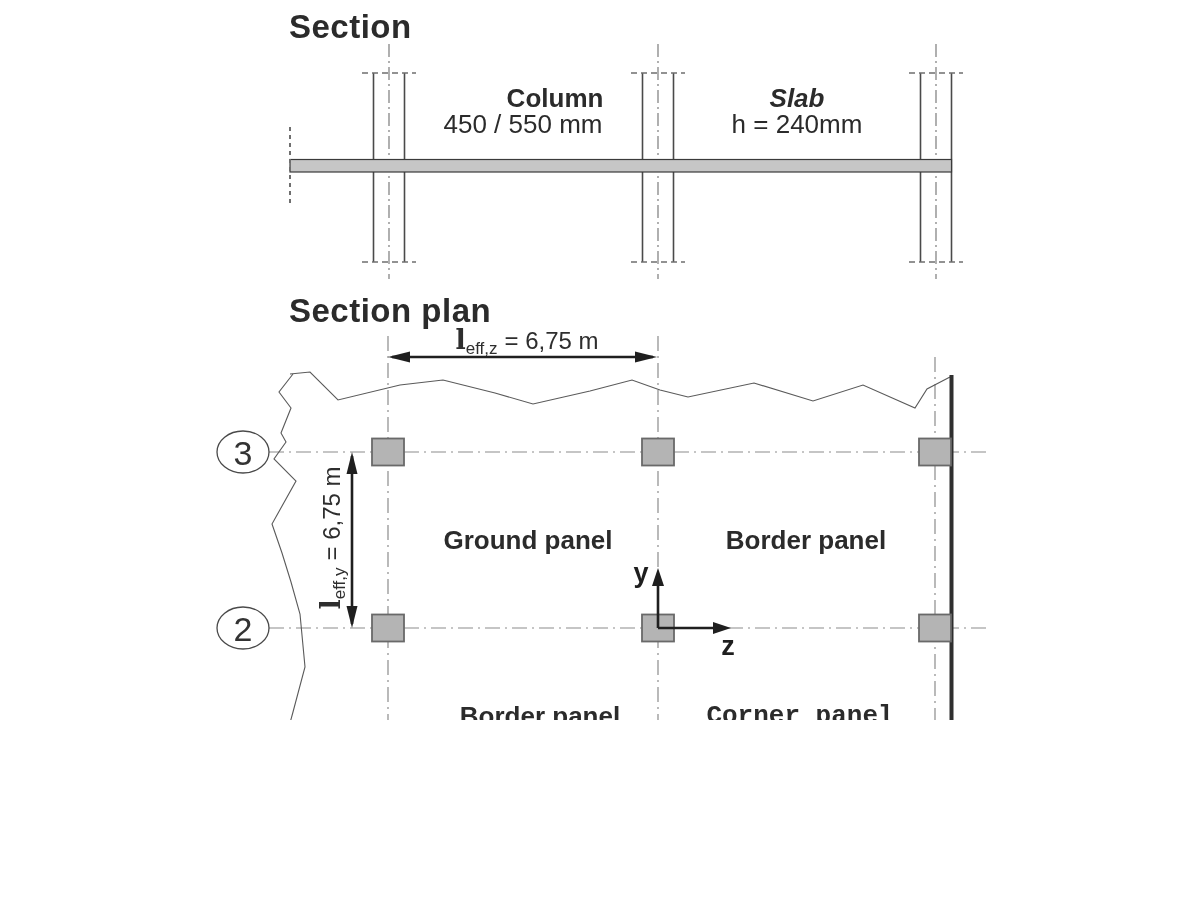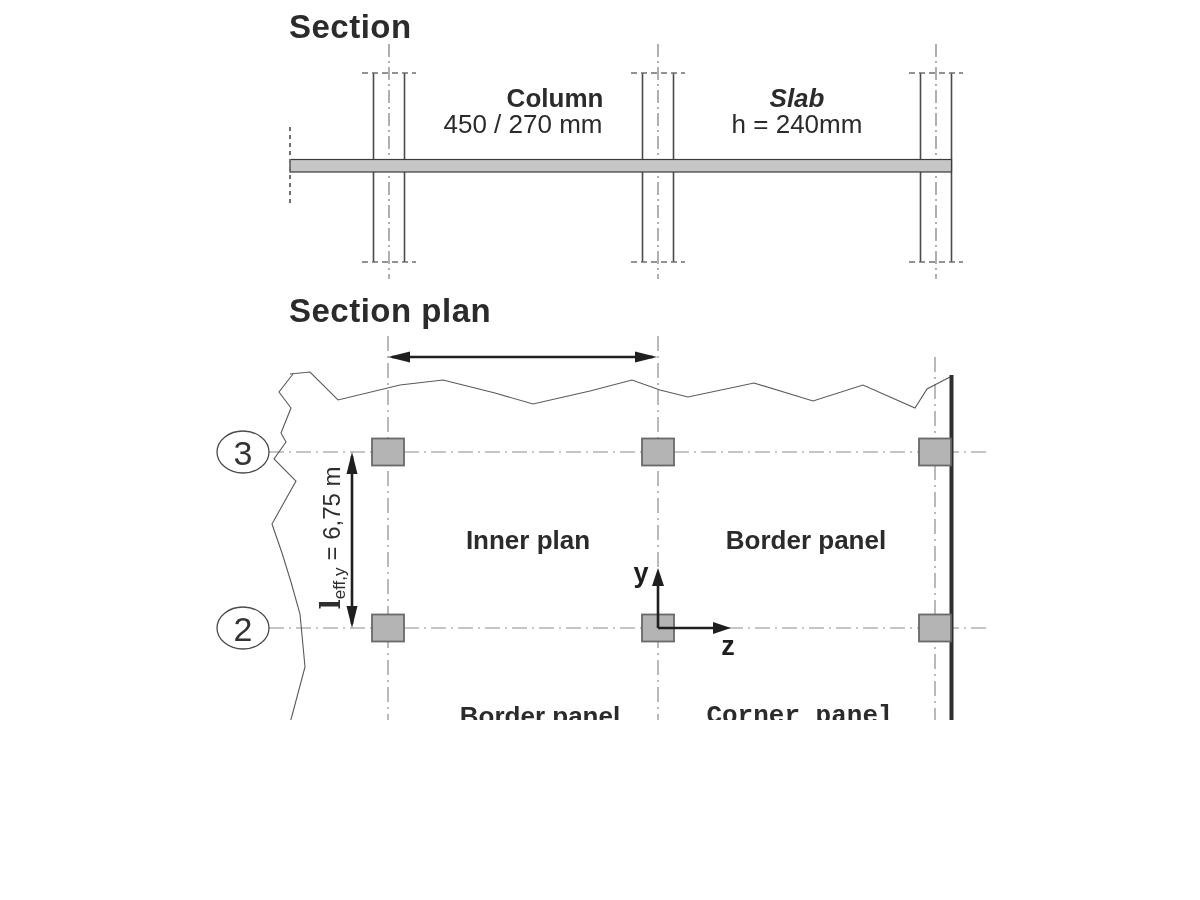--- a/index.html
+++ b/index.html
@@ -126,33 +126,36 @@
         <ellipse cx="388" cy="869" rx="26" ry="20.5"></ellipse>
         <ellipse cx="658" cy="869" rx="26" ry="20.5"></ellipse>
         <ellipse cx="935" cy="869" rx="26" ry="20.5"></ellipse>
       </g>
     </g>
   </svg>
 
   <div class="lbl title" style="left:289px; top:8px;">Section</div>
 
   <div class="lbl seclabel center" style="left:523px; top:98px;margin-left:32px;">Column</div>
-  <div class="lbl secvalue center" style="left:523px; top:124px;">450 / 270 mm</div>
+  <div class="lbl secvalue center" style="left:523px; top:124px;">450 / 550 mm</div>
 
   <div class="lbl seclabel center" style="left:797px; top:98px;font-style:italic;">Slab</div>
   <div class="lbl secvalue center" style="left:797px; top:124px;text-align:center;">h = 240mm</div>
 
   <div class="lbl title" style="left:289px; top:292px;">Section plan</div>
 
+  <div class="lbl dim center" style="left:527px; top:339px;">
+    <span class="sym">l</span><span class="sub">eff,z</span><span class="val">= 6,75 m</span>
+  </div>
 
   <div class="lbl dim rot" style="left:330px; top:538px;">
     <span class="sym">l</span><span class="sub">eff,y</span><span class="val">= 6,75 m</span>
   </div>
 
-  <div class="lbl panel center" style="left:528px; top:540px;">Inner plan</div>
+  <div class="lbl panel center" style="left:528px; top:540px;">Ground panel</div>
   <div class="lbl panel center" style="left:806px; top:540px;">Border panel</div>
   <div class="lbl panel center" style="left:540px; top:716px;">Border panel</div>
   <div class="lbl panel center" style="left:800px; top:716px;font-family:Liberation Mono, monospace;">Corner panel</div>
 
   <div class="lbl axis-lbl center" style="left:641px; top:573px;">y</div>
   <div class="lbl axis-lbl center" style="left:728px; top:646px;">z</div>
 
   <div class="lbl bubble-txt center" style="left:243px; top:453px;">3</div>
   <div class="lbl bubble-txt center" style="left:243px; top:629px;">2</div>
   <div class="lbl bubble-txt center" style="left:243px; top:804px;">1</div>

